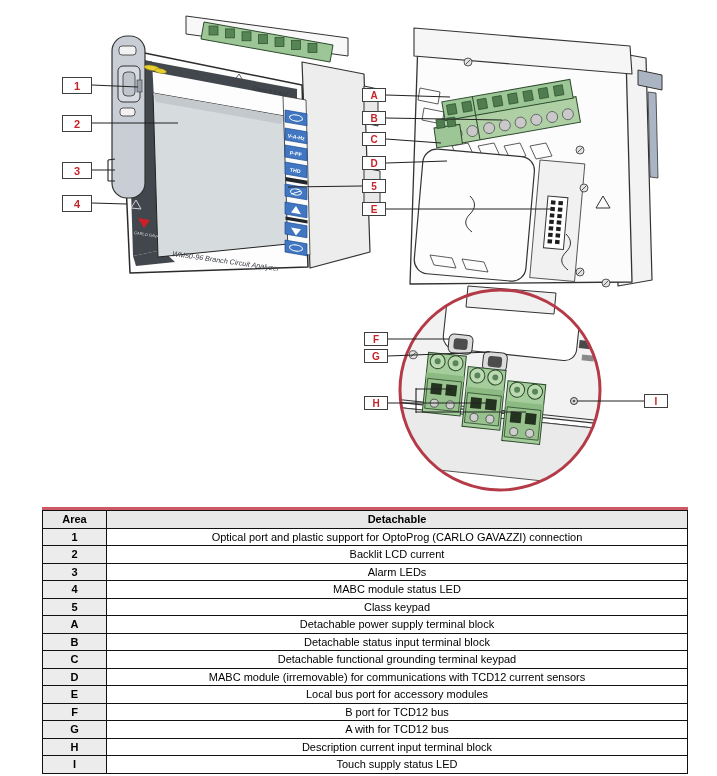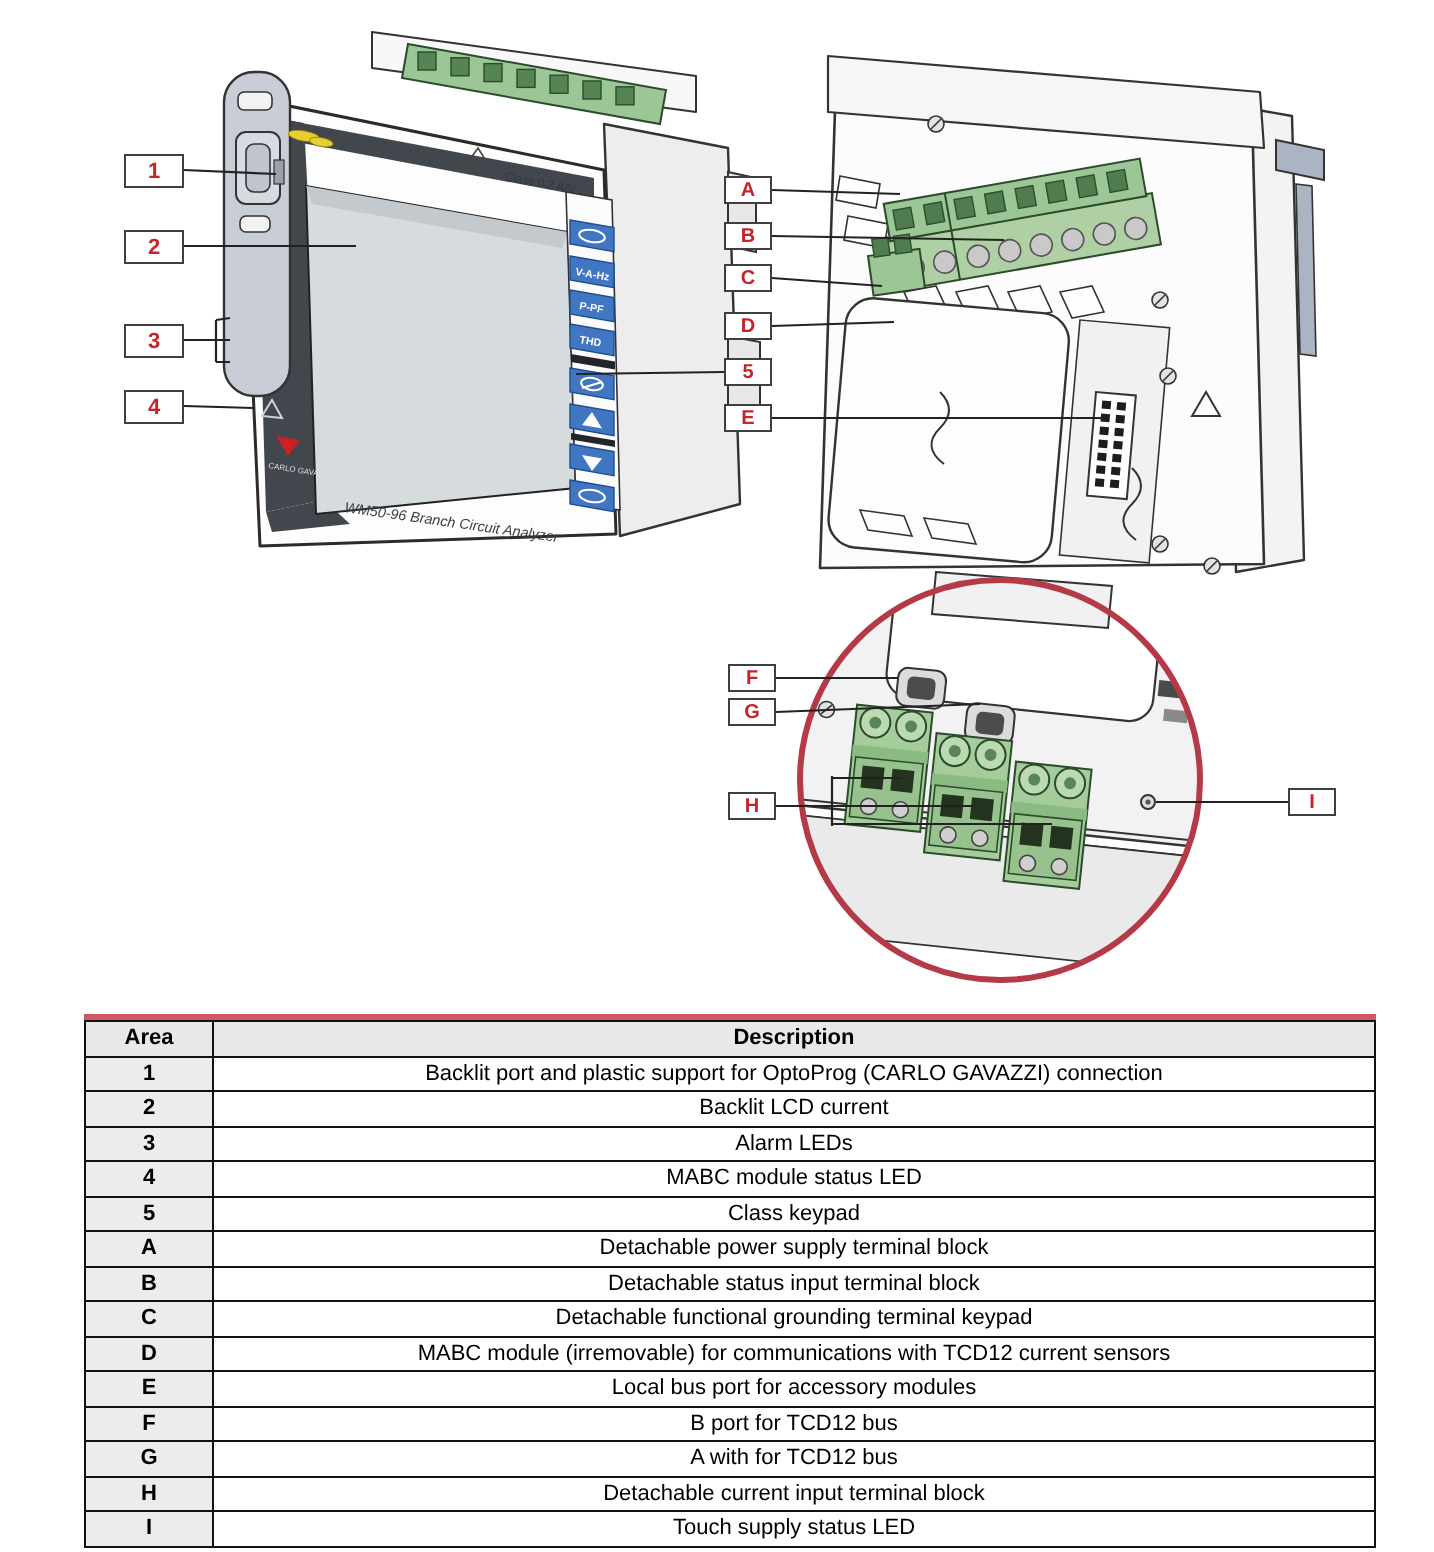--- a/index.html
+++ b/index.html
@@ -377,27 +377,27 @@
 
 <div class="legend">
   <table>
     <colgroup>
         <col class="c-area">
         <col>
       </colgroup>
     <thead>
       <tr>
         <th>Area</th>
-        <th>Description</th>
+        <th>Detachable</th>
       </tr>
     </thead>
     <tbody>
         <tr>
           <td class="area">1</td>
-          <td>Backlit port and plastic support for OptoProg (CARLO GAVAZZI) connection</td>
+          <td>Optical port and plastic support for OptoProg (CARLO GAVAZZI) connection</td>
         </tr>
         <tr>
           <td class="area">2</td>
           <td>Backlit LCD current</td>
         </tr>
         <tr>
           <td class="area">3</td>
           <td>Alarm LEDs</td>
         </tr>
         <tr>
@@ -431,21 +431,21 @@
         <tr>
           <td class="area">F</td>
           <td>B port for TCD12 bus</td>
         </tr>
         <tr>
           <td class="area">G</td>
           <td>A with for TCD12 bus</td>
         </tr>
         <tr>
           <td class="area">H</td>
-          <td>Detachable current input terminal block</td>
+          <td>Description current input terminal block</td>
         </tr>
         <tr>
           <td class="area">I</td>
           <td>Touch supply status LED</td>
         </tr>
       </tbody>
   </table>
 </div>
 
 </body></html>

